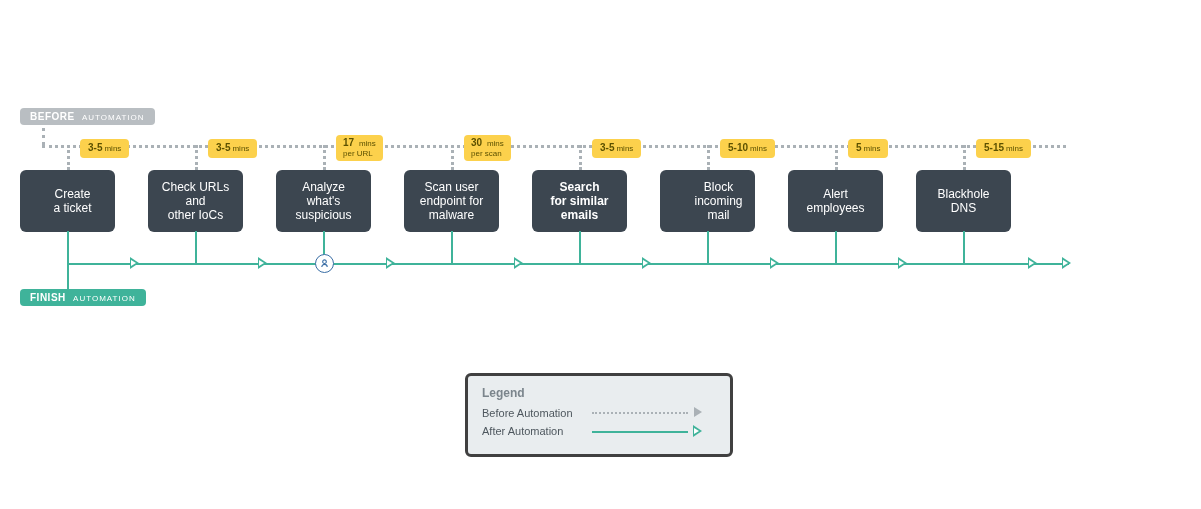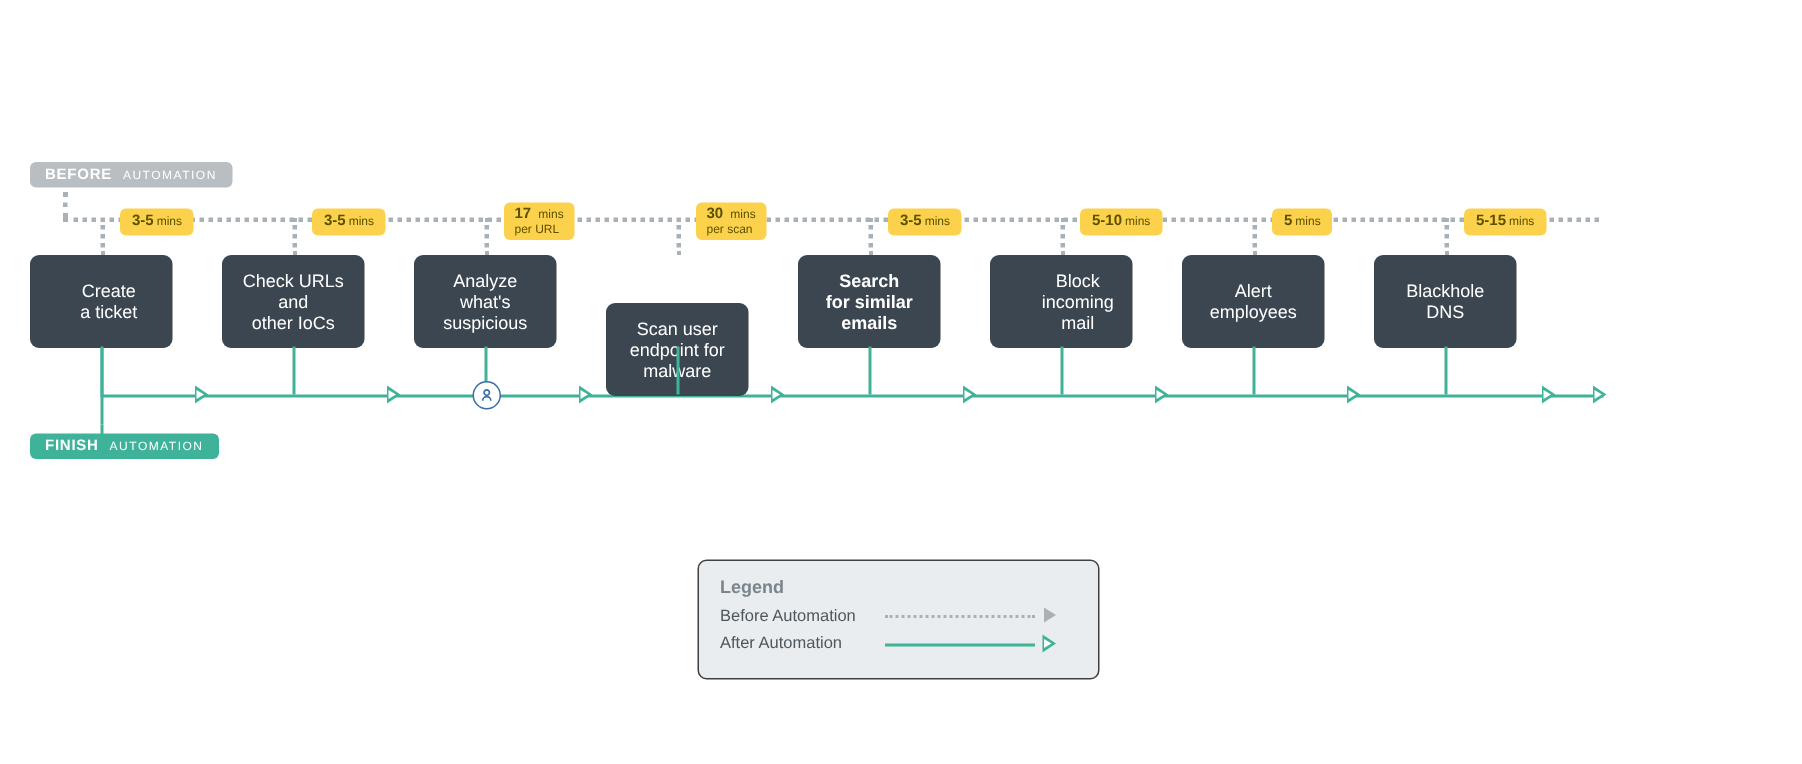--- a/index.html
+++ b/index.html
@@ -93,21 +93,21 @@
     background:var(--teal);border-radius:4px;
     font-size:10px;font-weight:700;
     padding:4px 0;width:90px;letter-spacing:.5px;color:#fff;
   }
   
   .legend{
     position:absolute;
     left:465px; top:373px;
     width:268px;
     background:var(--panel);
-    border:1px solid #404040;
+    border:3px solid #404040;
     border-radius:6px;
     padding:10px 28px 12px 14px;
     box-sizing:border-box;
   }
   .legend h4{
     margin:0 0 6px 0;font-size:12px;color:#7b858c;font-weight:700;
   }
   .legend .row{
     display:flex;align-items:center;
     font-size:11px;color:#4e575e;margin:4px 0;
@@ -222,21 +222,21 @@
       <div class="stem" style="left: 323px;"></div>
       <div class="tri" style="left: 258px;"></div>
       <div class="human-node" style="left: 315px;">
         <svg width="9" height="9" viewBox="0 0 10 10">
           <circle cx="5" cy="3" r="2" fill="none" stroke="#3a6ea5" stroke-width="1.2"></circle>
           <path d="M2 9c0-1.7 1.3-3 3-3s3 1.3 3 3" fill="none" stroke="#3a6ea5" stroke-width="1.2"></path>
         </svg>
       </div>
       <div class="time two-line" style="left: 464px; top: 135px;"><span>30</span> <span class="unit">mins</span><span class="l2">per scan</span></div>
       <div class="dots-v" style="left: 451px; top: 145px; height: 25px;"></div>
-      <div class="step" style="left: 404px; top: 170px; margin-top: 32px;">
+      <div class="step" style="left: 404px; top: 170px;">
         <span>Scan user<br>endpoint for<br>malware</span>
       </div>
       <div class="stem" style="left: 451px;"></div>
       <div class="tri" style="left: 386px;"></div>
       <div class="time" style="left: 592px; top: 139px;"><span>3-5</span><span class="unit">mins</span></div>
       <div class="dots-v" style="left: 579px; top: 145px; height: 25px;"></div>
       <div class="step" style="left: 532px; top: 170px; font-weight: bold;">
         <span>Search<br>for similar<br>emails</span>
       </div>
       <div class="stem" style="left: 579px;"></div>

